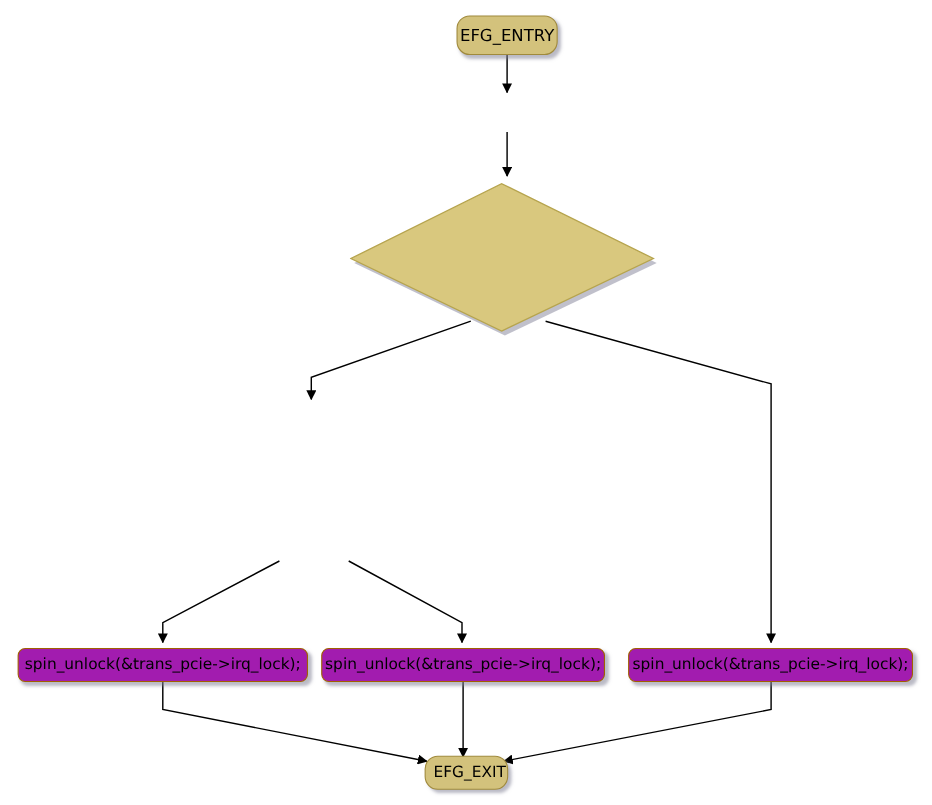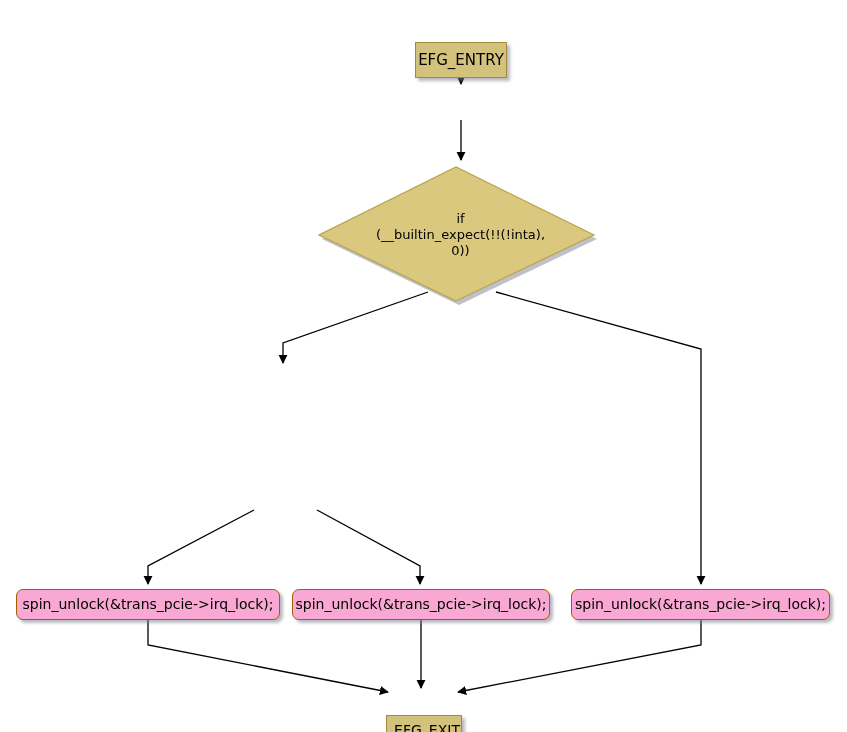--- a/index.html
+++ b/index.html
@@ -32,45 +32,44 @@
     box-sizing: border-box;
     display: flex;
     align-items: center;
     justify-content: center;
     text-align: center;
   }
   
   .terminal {
     background: #d3c27c;
     border: 1px solid #a08a3c;
-    border-radius: 0;
+    border-radius: 12px;
     color: #000000;
     font-size: 15px;
     line-height: 1.1;
     box-shadow: 3px 3px 3px rgba(130,130,150,0.55);
     padding: 0 10px;
     white-space: nowrap;
-    margin-top: 28px;
   }
   
   .stmt {
     border-radius: 7px;
     font-size: 14px;
     line-height: 1.1;
     color: #000000;
     white-space: nowrap;
     box-shadow: 3px 3px 3px rgba(130,130,150,0.55);
     padding: 0 8px;
   }
   .stmt.danger {
     background: #ff0000;
     border: 1px solid #a06000;
   }
   .stmt.ok {
-    background: #f9a8d4;
+    background: #a21caf;
     border: 1px solid #a06000;
   }
   
   .decision {
     background: transparent;
     border: none;
     box-shadow: none;
   }
   .decision .dshape {
     position: absolute;
@@ -123,23 +122,20 @@
   <div class="node terminal" style="left:415px; top:14px; width:92px; height:36px;">
     <span>EFG_ENTRY</span>
   </div>
 
 
   <div class="node decision" style="left:318px; top:161px; width:285px; height:148px;">
     <svg class="dshape" viewBox="0 0 285 148" preserveAspectRatio="none" xmlns="http://www.w3.org/2000/svg">
       <polygon points="141,144 279,78 141,10 4,78" fill="#8d8da0" opacity="0.55"></polygon>
       <polygon points="138,140 276,74 138,6 1,74" fill="#d9c87e" stroke="#b6a44e" stroke-width="1.2"></polygon>
     </svg>
-    <div class="dlabel">if
-(__builtin_expect(!!(!inta),
-0))</div>
   </div>
 
 
   <div class="node stmt ok" style="left:16px; top:589px; width:264px; height:31px;">
     <span>spin_unlock(&amp;trans_pcie-&gt;irq_lock);</span>
   </div>
 
   <div class="node stmt ok" style="left:292px; top:589px; width:258px; height:31px;">
     <span>spin_unlock(&amp;trans_pcie-&gt;irq_lock);</span>
   </div>

